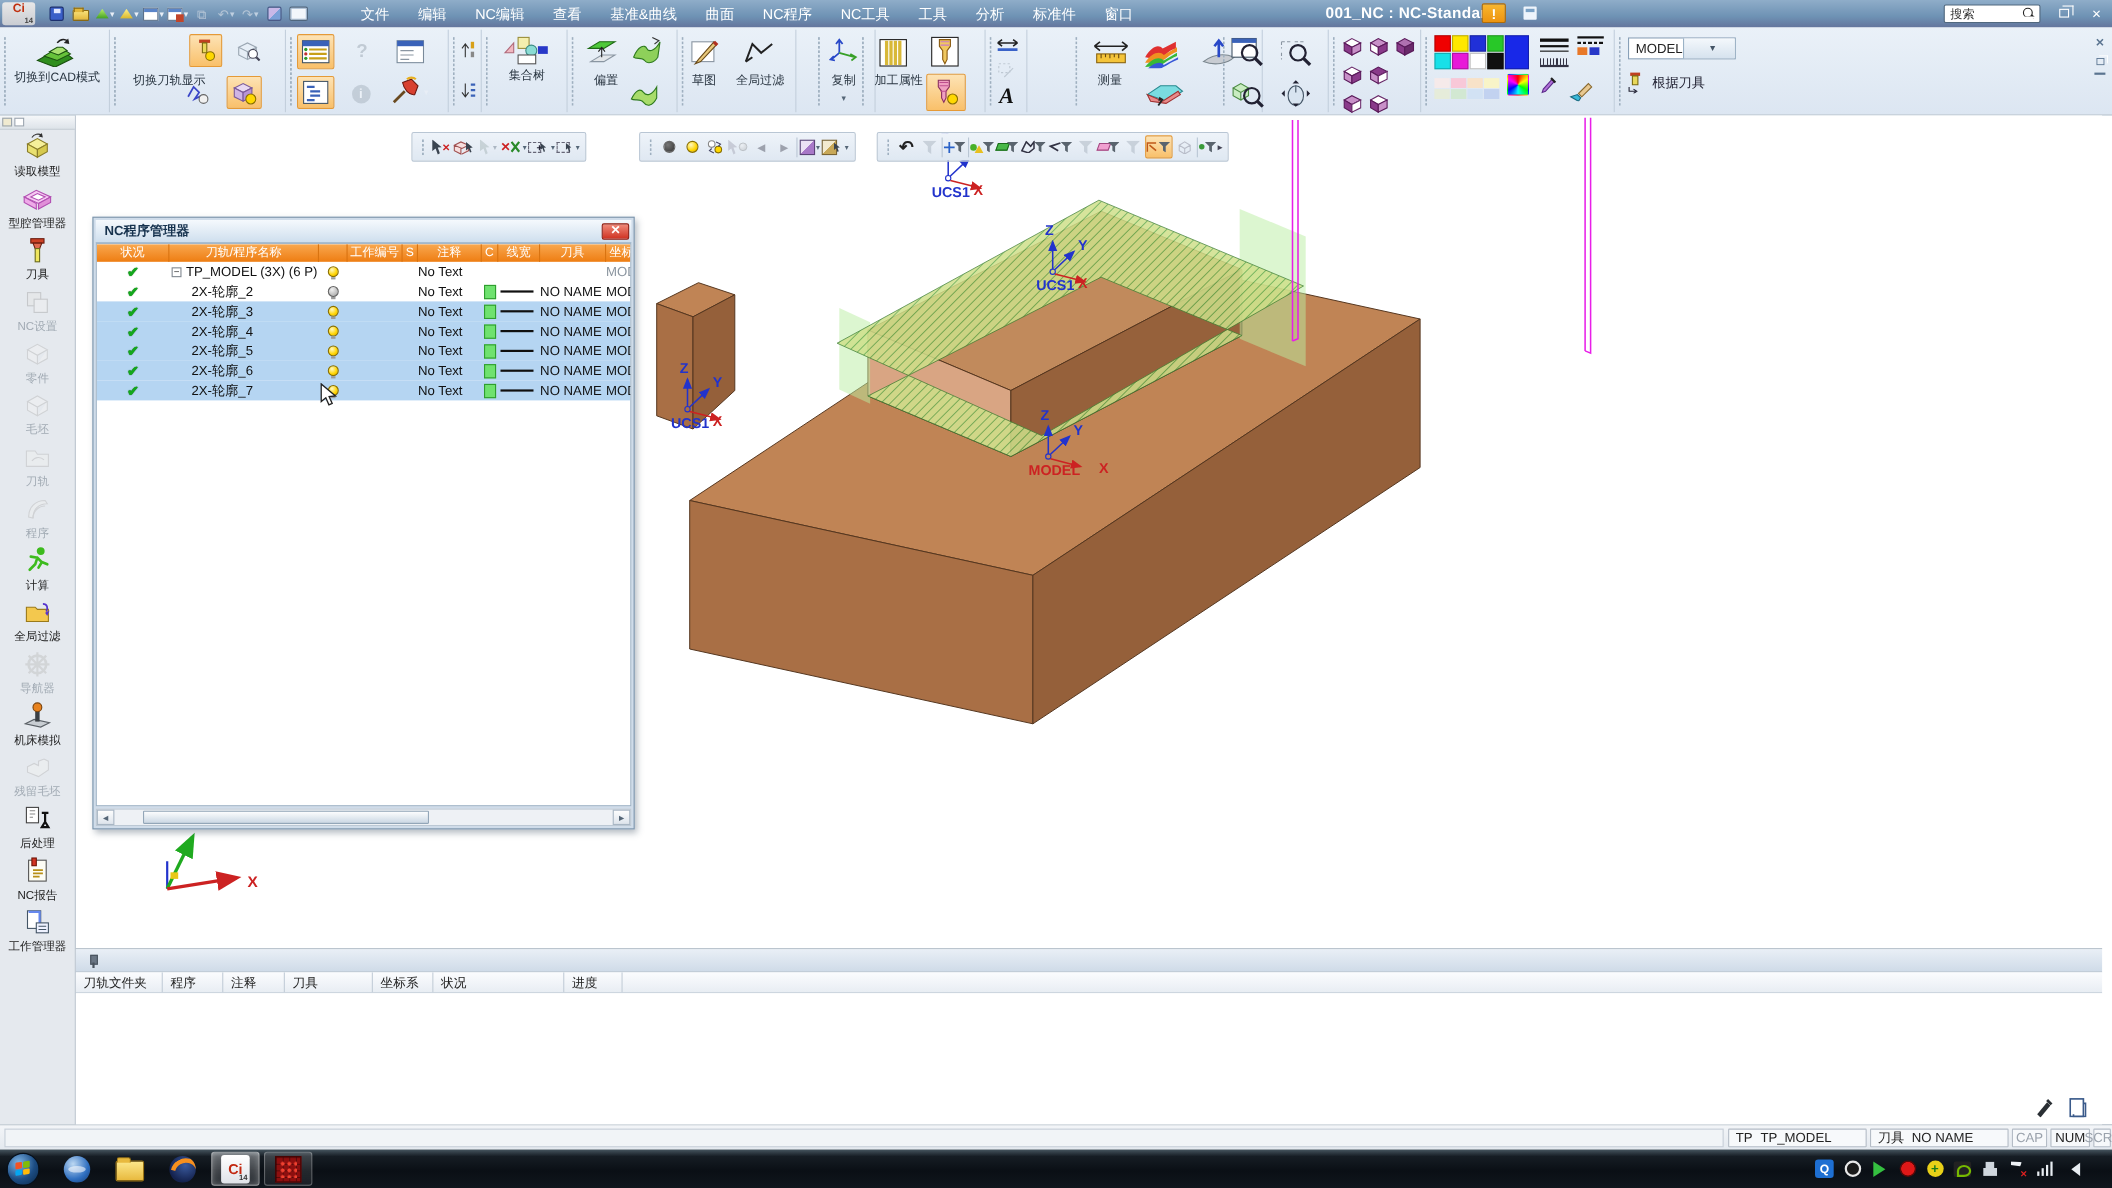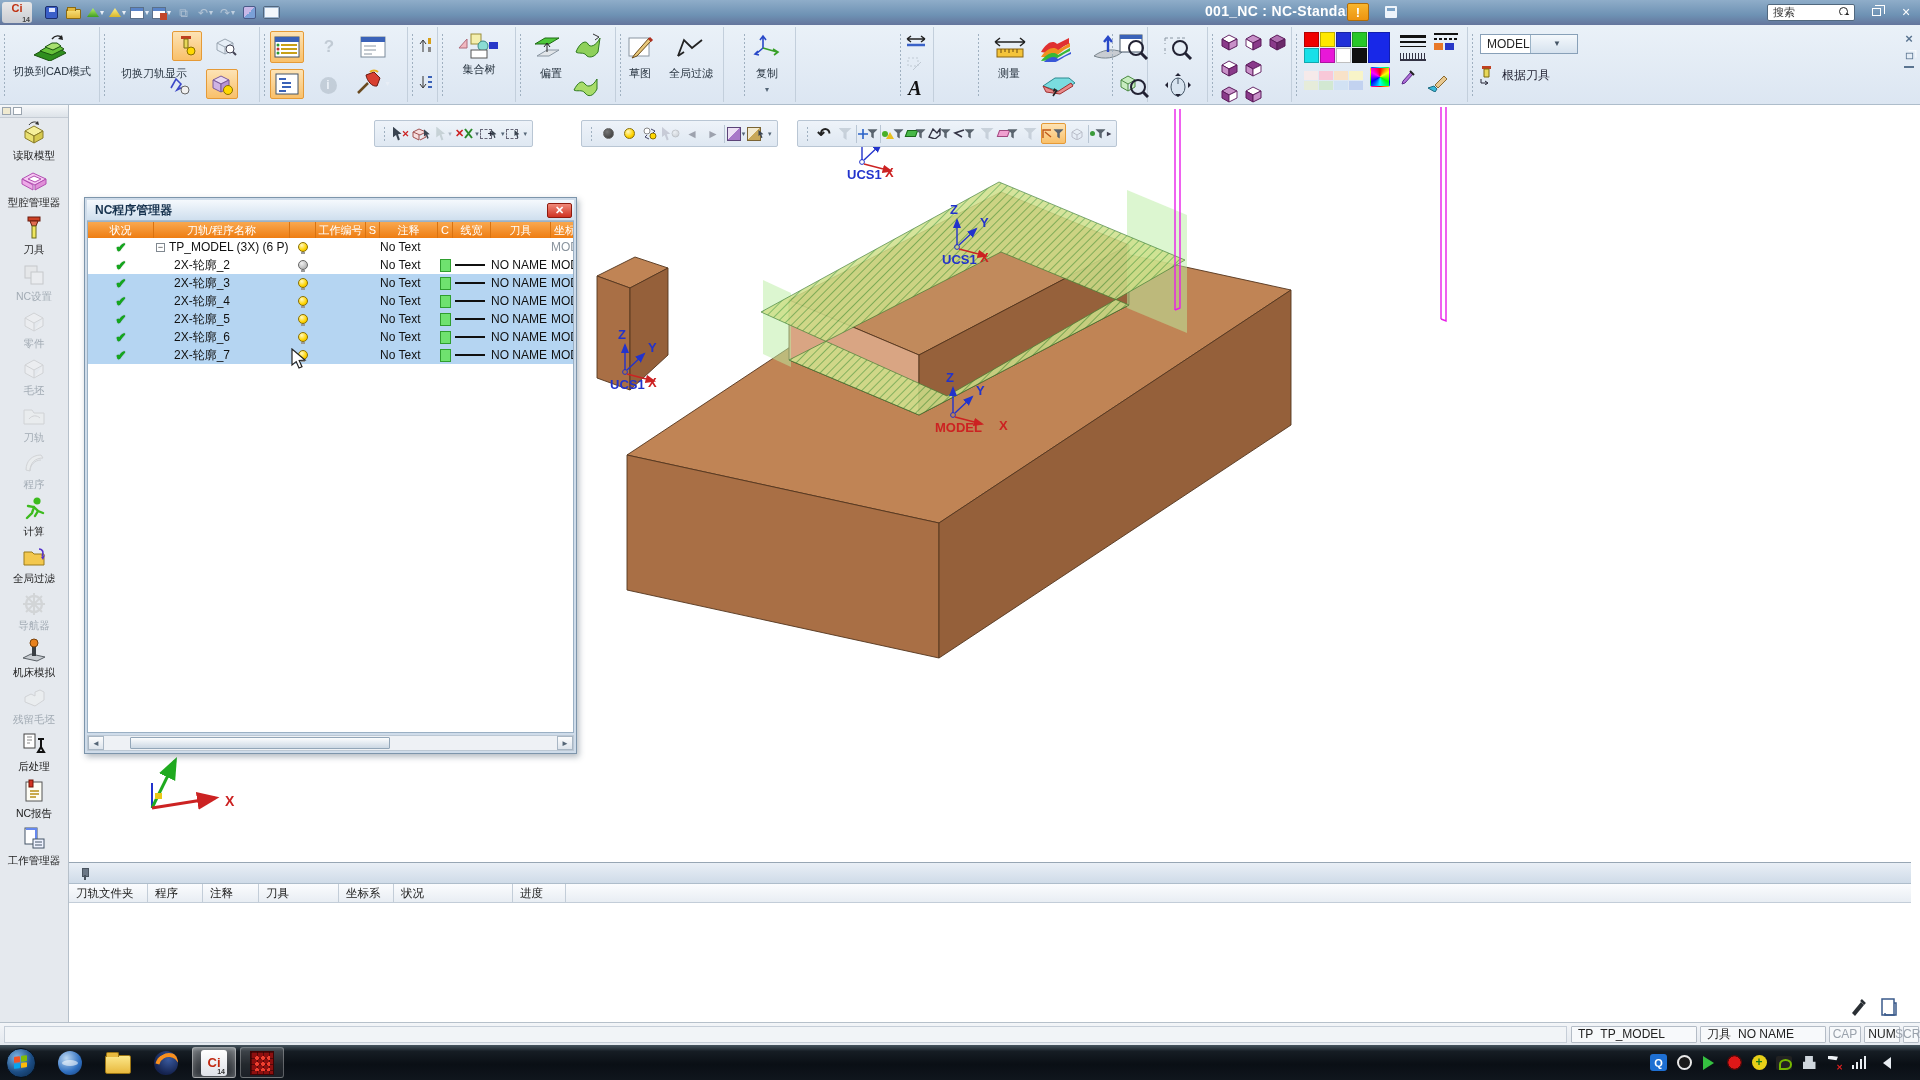--- a/index.html
+++ b/index.html
@@ -202,20 +202,34 @@
         <span>↷</span>
         <span class="dd">▾</span>
       </span>
     <span class="qbtn">
         <span class="sq" style="background:linear-gradient(135deg,#c8b8e8 50%,#7aa0d8 50%);border:1px solid #4a5a88"></span>
       </span>
     <span class="qbtn">
         <span class="kbd"></span>
       </span>
   </div>
+  <div class="menus">
+    <span class="menu-item">文件</span>
+    <span class="menu-item">编辑</span>
+    <span class="menu-item">NC编辑</span>
+    <span class="menu-item">查看</span>
+    <span class="menu-item">基准&amp;曲线</span>
+    <span class="menu-item">曲面</span>
+    <span class="menu-item">NC程序</span>
+    <span class="menu-item">NC工具</span>
+    <span class="menu-item">工具</span>
+    <span class="menu-item">分析</span>
+    <span class="menu-item">标准件</span>
+    <span class="menu-item">窗口</span>
+  </div>
   <div class="doc-title">001_NC : NC-Standard</div>
   <div class="warnbtn">!</div>
   <div class="savetop">
       <span class="sheet"></span>
     </div>
   <div class="searchbox">
     <span class="stext">搜索</span>
     <span class="mag"></span>
   </div>
   <div class="winctl">
@@ -380,20 +394,43 @@
   <div class="rgroup" style="left:740px;width:56px">
     <div class="ric abs" style="left:10px;top:4px;width:36px;height:32px">
       <svg width="30" height="26" viewBox="0 0 30 26">
           <path d="M10 14V3M7 6l3-4 3 4" fill="none" stroke="#2848c8" stroke-width="1.6"></path>
           <path d="M10 14L3 20M5 17l-3 3 4 1" fill="none" stroke="#2848c8" stroke-width="1.6"></path>
           <path d="M10 14l14 4M20 15l5 3-4 3" fill="none" stroke="#38a028" stroke-width="1.6"></path>
         </svg>
     </div>
     <div class="rlabel abs" style="left:12px;top:40px;width:30px">复制</div>
     <span class="dd abs" style="left:24px;top:58px;color:#567">▾</span>
+  </div>
+  <div class="rgroup" style="left:780px;width:116px">
+    <div class="ric abs" style="left:14px;top:4px;width:36px;height:34px">
+      <svg width="28" height="28" viewBox="0 0 28 28">
+          <rect x="2" y="2" width="24" height="24" fill="#fff" stroke="#222"></rect>
+          <path d="M8 3v22M12 3v22M16 3v22M20 3v22" stroke="#d8b838" stroke-width="3"></path>
+        </svg>
+    </div>
+    <div class="ric abs" style="left:60px;top:2px;width:38px;height:36px">
+      <svg width="28" height="30" viewBox="0 0 28 30">
+          <rect x="2" y="2" width="24" height="26" fill="#fff" stroke="#222"></rect>
+          <path d="M9 4h10v6l-3 4v8l-2 4-2-4v-8l-3-4z" fill="#f0c860" stroke="#8a5a10"></path>
+          <path d="M10 6h8M10 9h8" stroke="#c878c8"></path>
+        </svg>
+    </div>
+    <div class="rlabel abs" style="left:8px;top:40px;width:58px">加工属性</div>
+    <div class="ric hl abs" style="left:62px;top:40px;width:36px;height:34px">
+      <svg width="26" height="26" viewBox="0 0 26 26">
+          <path d="M6 2h10v6l-3 4v6l-2 4-2-4v-6L6 8z" fill="#f0a0c0" stroke="#8a3060"></path>
+          <path d="M7 4h8M7 7h8M8 12h6" stroke="#c05090"></path>
+          <circle cx="19" cy="19" r="4.5" fill="#ffd800" stroke="#8a7000"></circle>
+        </svg>
+    </div>
   </div>
   <div class="rgroup" style="left:896px;width:38px">
     <div class="ric abs" style="left:8px;top:4px;width:24px;height:20px">
       <svg width="20" height="14" viewBox="0 0 20 14">
           <path d="M1 5h18M1 5l4-3M1 5l4 3M19 5l-4-3M19 5l-4 3" fill="none" stroke="#222" stroke-width="1.4"></path>
           <path d="M1 11h18" stroke="#3a62c8" stroke-width="2.5"></path>
         </svg>
     </div>
     <div class="ric abs" style="left:8px;top:28px;width:24px;height:18px;opacity:.4">
       <svg width="18" height="14" viewBox="0 0 18 14">

